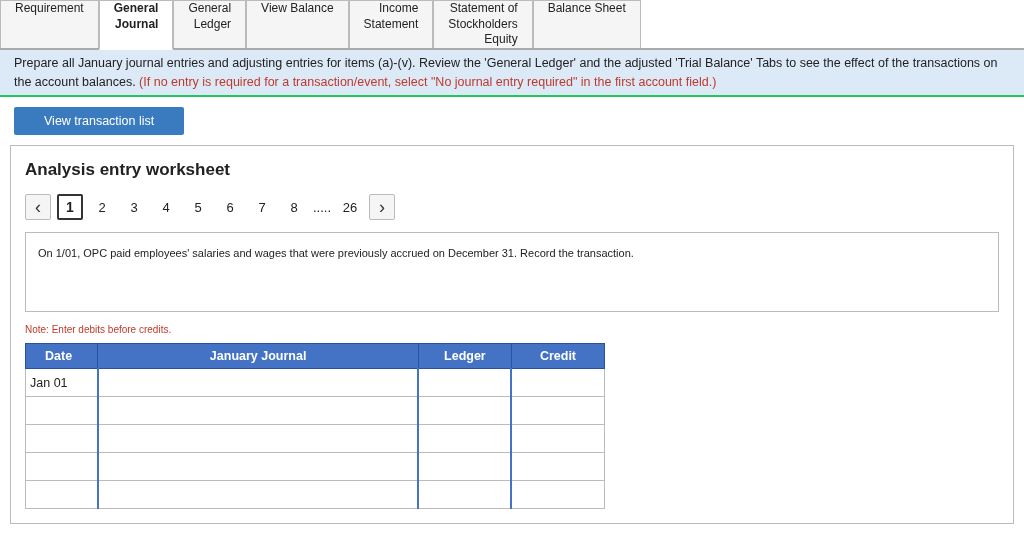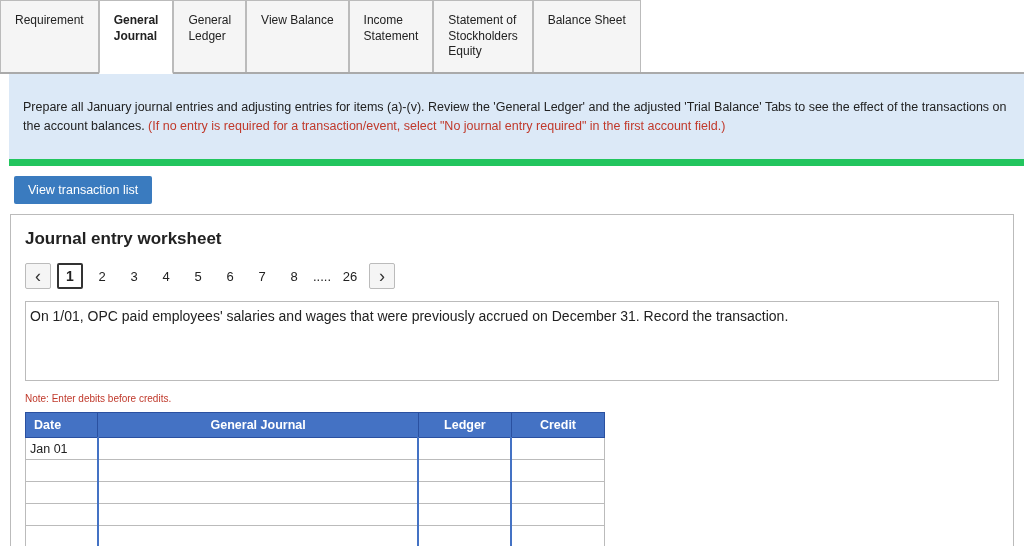--- a/index.html
+++ b/index.html
@@ -5,53 +5,52 @@
     * { box-sizing: border-box; margin: 0; padding: 0; }
     body { font-family: Arial, sans-serif; font-size: 13px; background: #fff; color: #222; }
 
     
     .tab-bar {
       display: flex;
       border-bottom: 2px solid #aaa;
       background: #fff;
     }
     .tab {
-      padding: 12px 14px;
+      padding: 0 14px;
       border: 1px solid #bbb;
       border-bottom: none;
       cursor: pointer;
-      text-align: left;
+      text-align: right;
       min-width: 70px;
       background: #f5f5f5;
       font-size: 12px;
       line-height: 1.3;
     }
     .tab.active {
       background: #fff;
       font-weight: bold;
       border-bottom: 2px solid #fff;
       margin-bottom: -2px;
     }
 
     
     .instruction-box {
       background: #dce9f7;
-      padding: 24px 14px;
+      padding: 4px 14px;
       font-size: 12.5px;
       line-height: 1.5;
-      border-bottom: 7px solid #22c55e;
-      margin-left: 9px;
+      border-bottom: 2px solid #22c55e;
     }
     .instruction-box .red { color: #c0392b; }
 
     
     .btn-view {
       display: inline-block;
       margin: 10px 14px;
-      padding: 7px 14px;
+      padding: 7px 30px;
       background: #3a7bbf;
       color: #fff;
       border: none;
       cursor: pointer;
       font-size: 12.5px;
       border-radius: 2px;
     }
 
     
     .worksheet-panel {
@@ -97,23 +96,23 @@
       align-items: center;
       justify-content: center;
       cursor: pointer;
       font-size: 13px;
     }
     .page-ellipsis { font-size: 13px; }
 
     
     .transaction-desc {
       border: 1px solid #bbb;
-      padding: 4px;
+      padding: 12px;
       margin-bottom: 12px;
-      font-size: 14px;
+      font-size: 11px;
       line-height: 1.5;
       min-height: 80px;
     }
 
     .note-text {
       color: #c0392b;
       font-size: 10px;
       margin-bottom: 8px;
     }
 
@@ -121,28 +120,28 @@
     .journal-table {
       width: 580px;
       border-collapse: collapse;
       font-size: 12.5px;
     }
     .journal-table thead tr {
       background: #4472c4;
       color: #fff;
     }
     .journal-table thead th {
-      padding: 5px 8px;
+      padding: 5px 19px;
       border: 1px solid #2a50a0;
       text-align: left;
       font-weight: bold;
     }
     .journal-table thead th.center { text-align: center; }
     .journal-table tbody tr {
-      height: 22px;
+      height: 28px;
     }
     .journal-table tbody td {
       border: 1px solid #bbb;
       padding: 2px 4px;
     }
     .journal-table tbody td.input-cell {
       padding: 0;
       border-left: 2px solid #4472c4;
     }
     .journal-table tbody td.input-cell input {
@@ -209,21 +208,21 @@
 <div class="instruction-box">
   <span>Prepare all January journal entries and adjusting entries for items (a)-(v). Review the 'General Ledger' and the adjusted 'Trial Balance' Tabs to see the effect of the transactions on the account balances.</span>
   <span class="red">(If no entry is required for a transaction/event, select "No journal entry required" in the first account field.)</span>
 </div>
 
 
 <button class="btn-view">View transaction list</button>
 
 
 <div class="worksheet-panel">
-  <div class="worksheet-title">Journal entry worksheet</div>
+  <div class="worksheet-title">Analysis entry worksheet</div>
 
   <div class="pagination">
     <div class="page-btn chevron-left">‹</div>
     <div class="page-btn active">1</div>
     <div class="page-num">2</div>
     <div class="page-num">3</div>
     <div class="page-num">4</div>
     <div class="page-num">5</div>
     <div class="page-num">6</div>
     <div class="page-num">7</div>
@@ -234,21 +233,21 @@
   </div>
 
   <div class="transaction-desc">On 1/01, OPC paid employees' salaries and wages that were previously accrued on December 31. Record the transaction.</div>
 
   <div class="note-text">Note: Enter debits before credits.</div>
 
   <table class="journal-table">
     <thead>
       <tr>
         <th class="col-header-date">Date</th>
-        <th class="col-header-desc center">General Journal</th>
+        <th class="col-header-desc center">January Journal</th>
         <th class="col-header-debit center">Ledger</th>
         <th class="col-header-credit center">Credit</th>
       </tr>
     </thead>
     <tbody>
 
       <tr>
         <td class="date-col">Jan 01</td>
         <td class="desc-col input-cell">
           <input type="text" style="">

